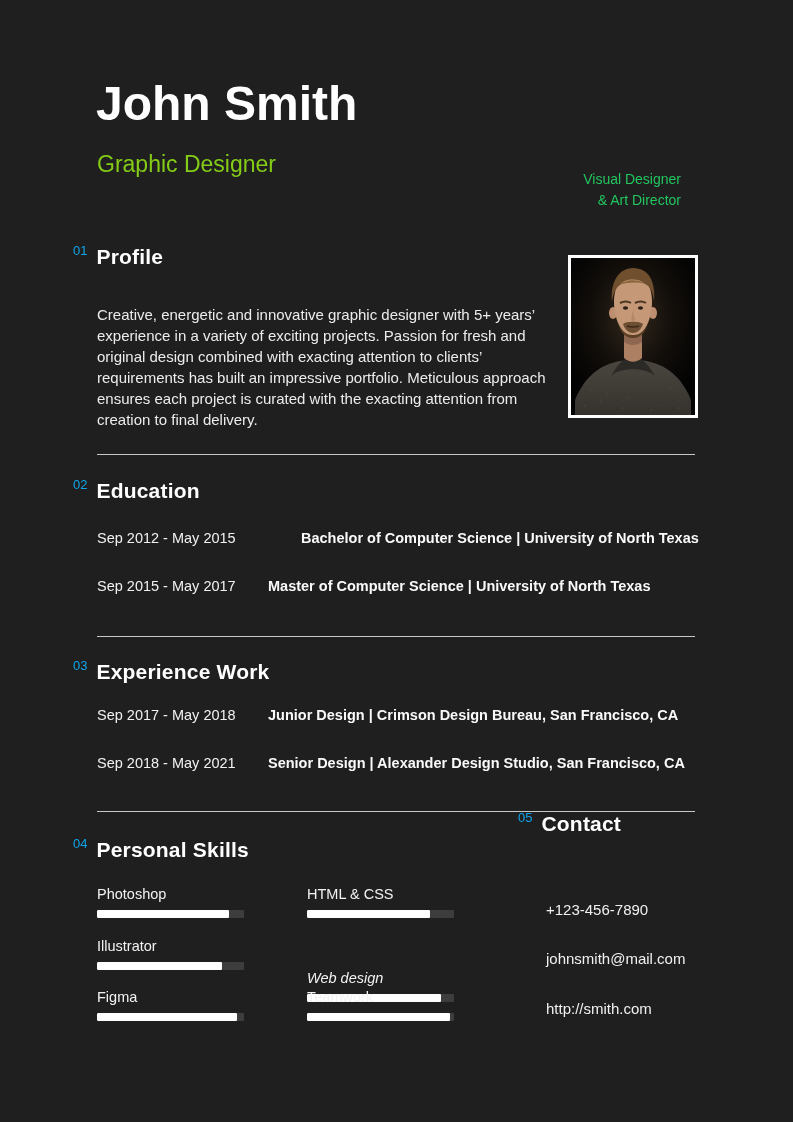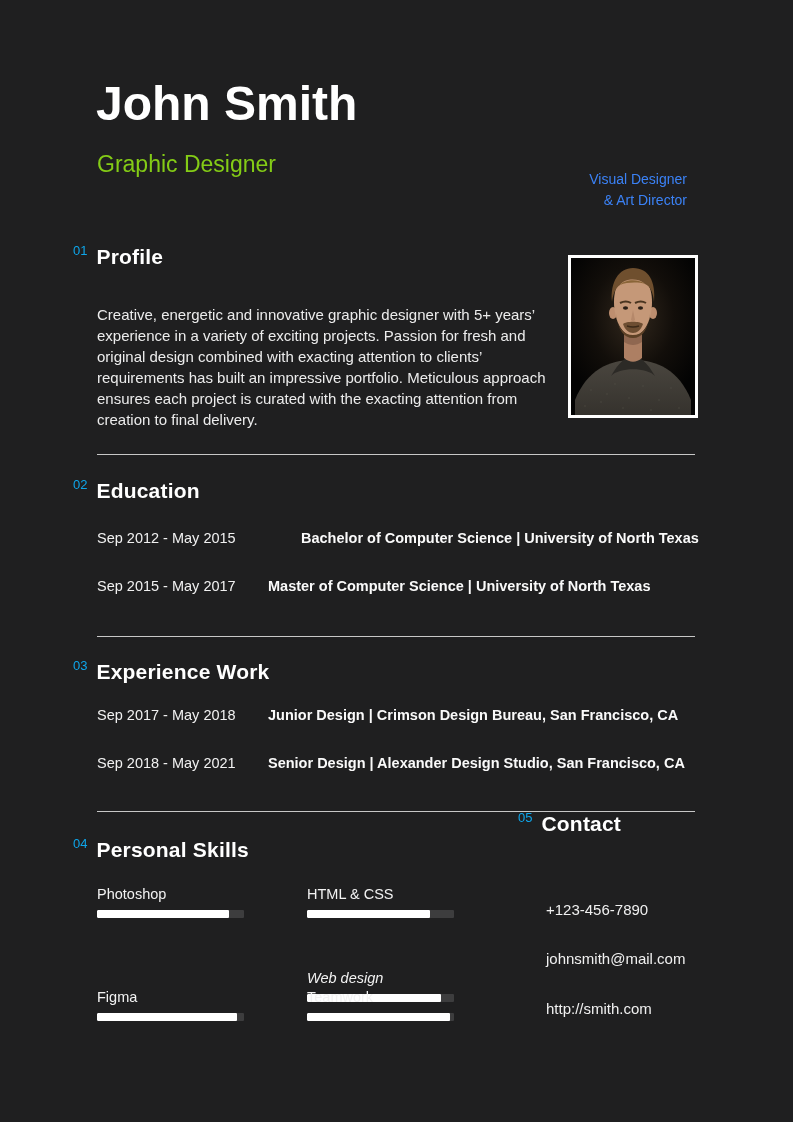--- a/index.html
+++ b/index.html
@@ -2,21 +2,21 @@
 <html><head>
 <meta charset="utf-8">
 <style>
   html,body{margin:0;padding:0;}
   body{background:#1f1f20;font-family:"Liberation Sans", sans-serif;}
   .page{position:relative;width:793px;height:1122px;background:#1f1f20;overflow:hidden;margin:0 auto;}
 
   
   .name{position:absolute;left:96px;top:78px;font-size:48px;font-weight:700;color:#ffffff;line-height:1.1;letter-spacing:0;margin:0;}
   .role{position:absolute;left:97px;top:151px;font-size:23px;font-weight:400;color:#84cc16;}
-  .tagline{position:absolute;right:106px;top:169px;text-align:right;font-size:14px;line-height:21px;color:#3b82f6;}
+  .tagline{position:absolute;right:112px;top:169px;text-align:right;font-size:14px;line-height:21px;color:#22c55e;}
 
   
   .sec-head{position:absolute;display:flex;align-items:flex-start;gap:9px;color:#fff;}
   .sec-num{font-size:13px;font-weight:400;color:#0ea5e9;position:relative;top:-2px;}
   .sec-title{font-size:21px;font-weight:700;margin:0;color:#ffffff;letter-spacing:.2px;}
 
   
   .profile-text{position:absolute;left:97px;top:289px;width:452px;font-size:15px;line-height:21px;color:#ececec;}
   .photo-frame{position:absolute;left:568px;top:255px;width:130px;height:163px;border:3px solid #ffffff;box-sizing:border-box;background:#000;}
   .photo-frame svg{display:block;width:100%;height:100%;}
@@ -149,20 +149,26 @@
     <span class="sec-num">04</span>
     <h2 class="sec-title">Personal Skills</h2>
   </div>
 
   <div class="skill" style="left:97px;top:886px;">
     <div class="label">Photoshop</div>
     <div class="bar">
         <div class="bar-fill" style="width: 90%;"></div>
       </div>
   </div>
+  <div class="skill" style="left:97px;top:938px;">
+    <div class="label">Illustrator</div>
+    <div class="bar">
+        <div class="bar-fill" style="width: 85%;"></div>
+      </div>
+  </div>
   <div class="skill" style="left:97px;top:989px;">
     <div class="label">Figma</div>
     <div class="bar">
         <div class="bar-fill" style="width: 95%;"></div>
       </div>
   </div>
 
   <div class="skill" style="left:307px;top:886px;">
     <div class="label">HTML &amp; CSS</div>
     <div class="bar">

